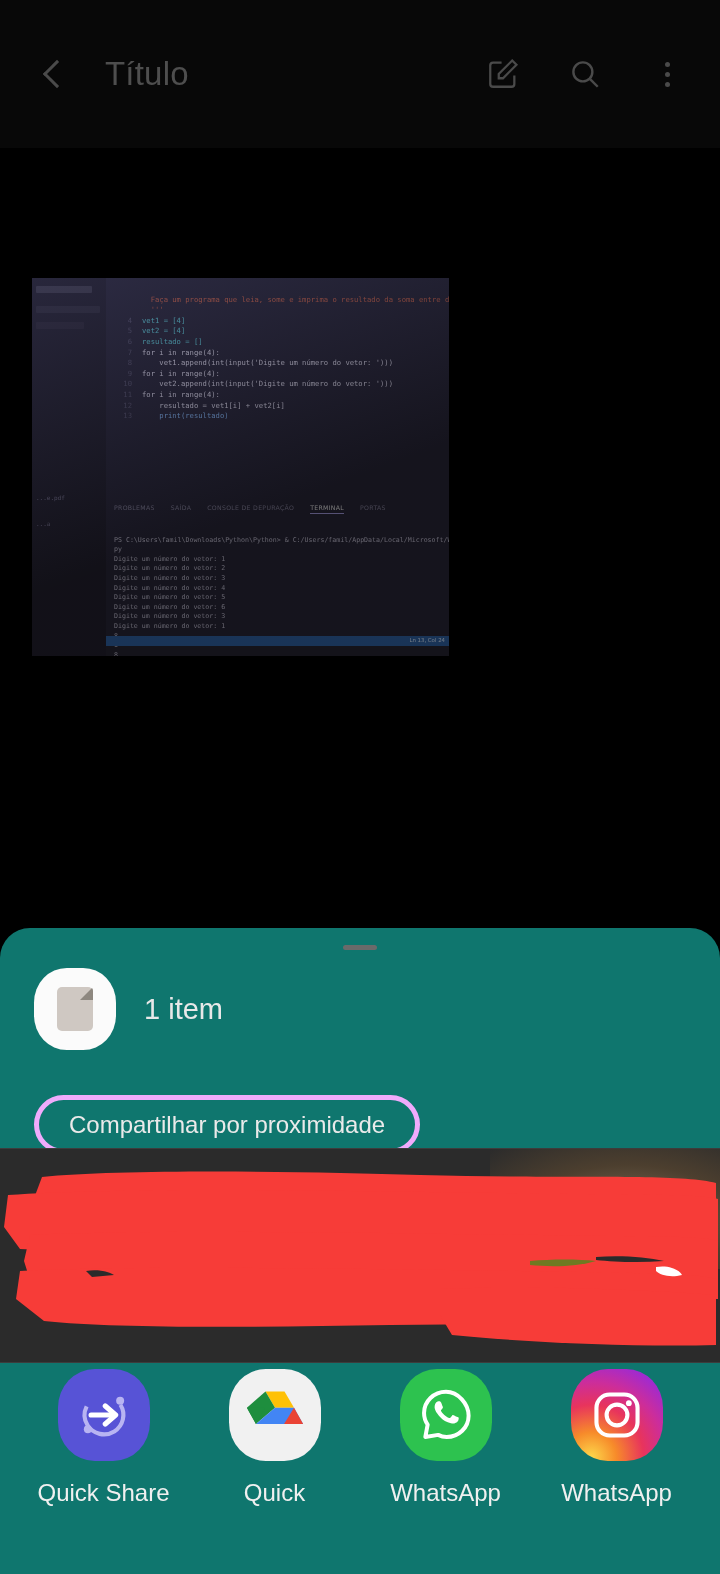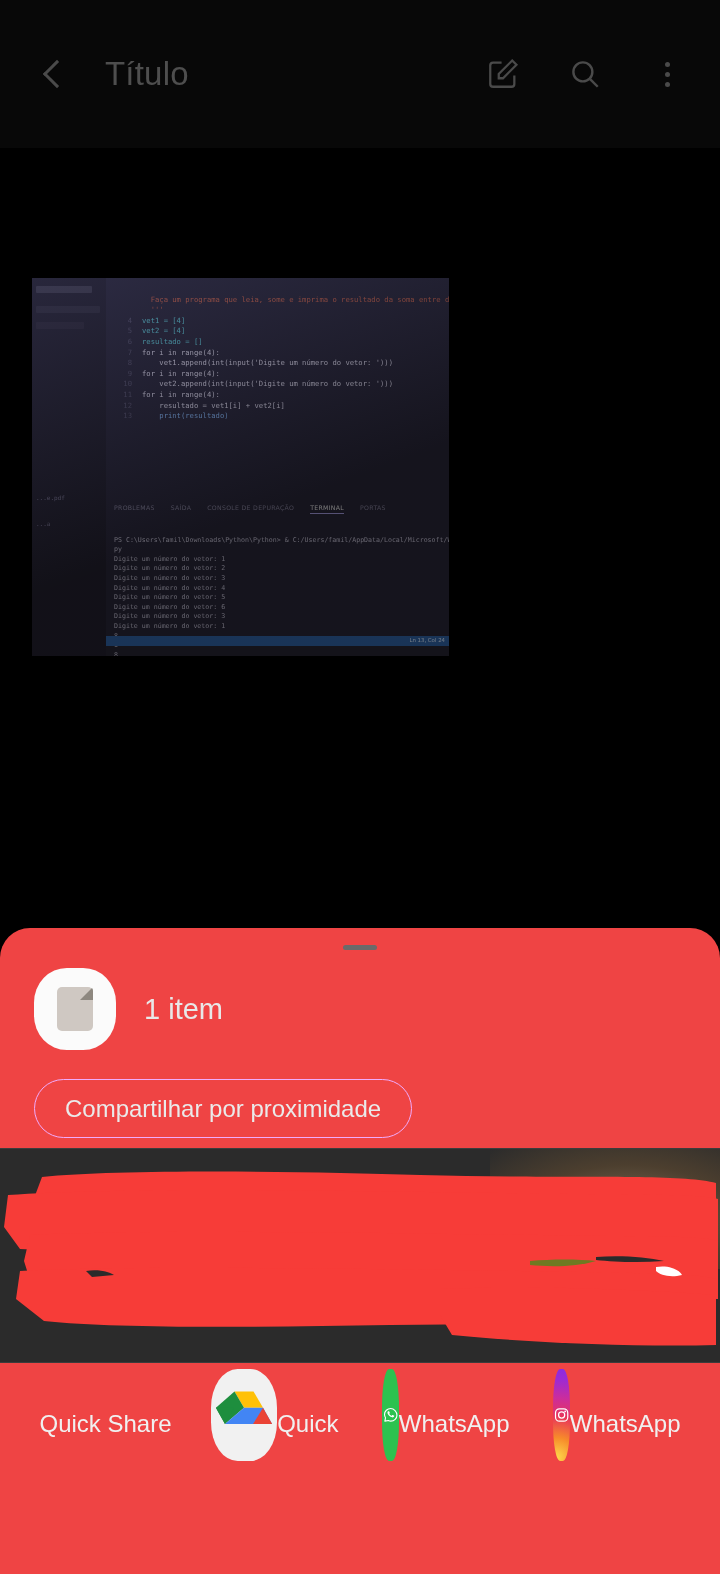--- a/index.html
+++ b/index.html
@@ -97,21 +97,21 @@
     font-family: "DejaVu Sans", sans-serif;
   }
   .thumb-fade {
     position: absolute; inset: 0; pointer-events: none;
     background: linear-gradient(160deg, rgba(70,70,120,.22), rgba(0,0,0,.45) 60%);
   }
 
   
   .sheet {
     position: absolute; left: 0; top: 928px; width: 720px; height: 646px;
-    background: #ef4444;
+    background: #0f766e;
     border-top-left-radius: 30px; border-top-right-radius: 30px;
   }
   .handle {
     position: absolute; left: 50%; transform: translateX(-50%); top: 17px;
     width: 34px; height: 5px; border-radius: 3px; background: #6a6a6a;
   }
   .file-row {
     position: absolute; left: 34px; top: 40px; display: flex; align-items: center; gap: 28px;
   }
   .file-ic {
@@ -124,23 +124,23 @@
   }
   .doc:after {
     content: ""; position: absolute; right: 0; top: 0;
     border-width: 0 0 13px 13px; border-style: solid;
     border-color: transparent transparent #8e8880 transparent;
     border-top-right-radius: 4px;
   }
   .file-count { font-size: 29px; color: #e8e8e8; }
 
   .nearby-btn {
-    position: absolute; left: 34px; top: 151px;
+    position: absolute; left: 34px; top: 167px;
     height: 59px; padding: 0 30px;
-    border: 1px solid #f0abfc; border-radius: 30px;
+    border: 5px solid #f0abfc; border-radius: 30px;
     display: flex; align-items: center;
     font-size: 24px; color: #eaeaea; background: transparent;
   }
 
   .divider { position: absolute; left: 0; width: 720px; height: 1px; background: #3c3c3c; }
   .d1 { top: 220px; }
   .d2 { top: 434px; }
 
   .redact-zone {
     position: absolute; left: 0; top: 221px; width: 720px; height: 213px;
@@ -156,21 +156,21 @@
     background: radial-gradient(ellipse at 50% 50%, #9ea05e 0%, #3a3a24 70%, rgba(43,43,43,0) 100%);
   }
   .scribble { position: absolute; left: 0; top: 0; width: 720px; height: 213px; }
 
   
   .apps {
     position: absolute; left: 0; top: 441px; width: 720px;
     display: flex; justify-content: space-around; align-items: flex-start;
     padding: 0 18px;
   }
-  .app { width: 128px; display: flex; flex-direction: row; align-items: center; }
+  .app { width: 128px; display: flex; flex-direction: column; align-items: center; }
   .app-ic {
     width: 92px; height: 92px; border-radius: 40% / 42%;
     display: flex; align-items: center; justify-content: center; position: relative;
     overflow: hidden;
   }
   .app-lb { margin-top: 18px; font-size: 24px; color: #f0f0f0; white-space: nowrap; }
 
   .ic-qs { background: #5753d6; }
   .ic-dr { background: #f1f1f1; }
   .ic-wa { background: #2dc24f; }

